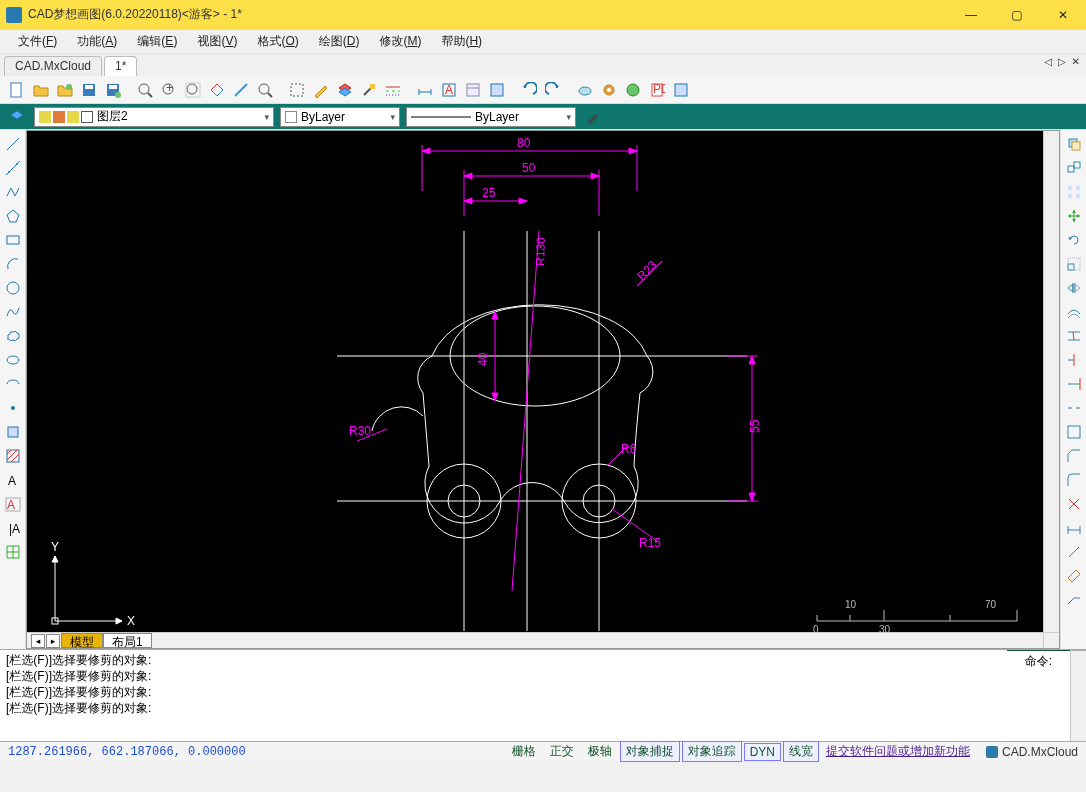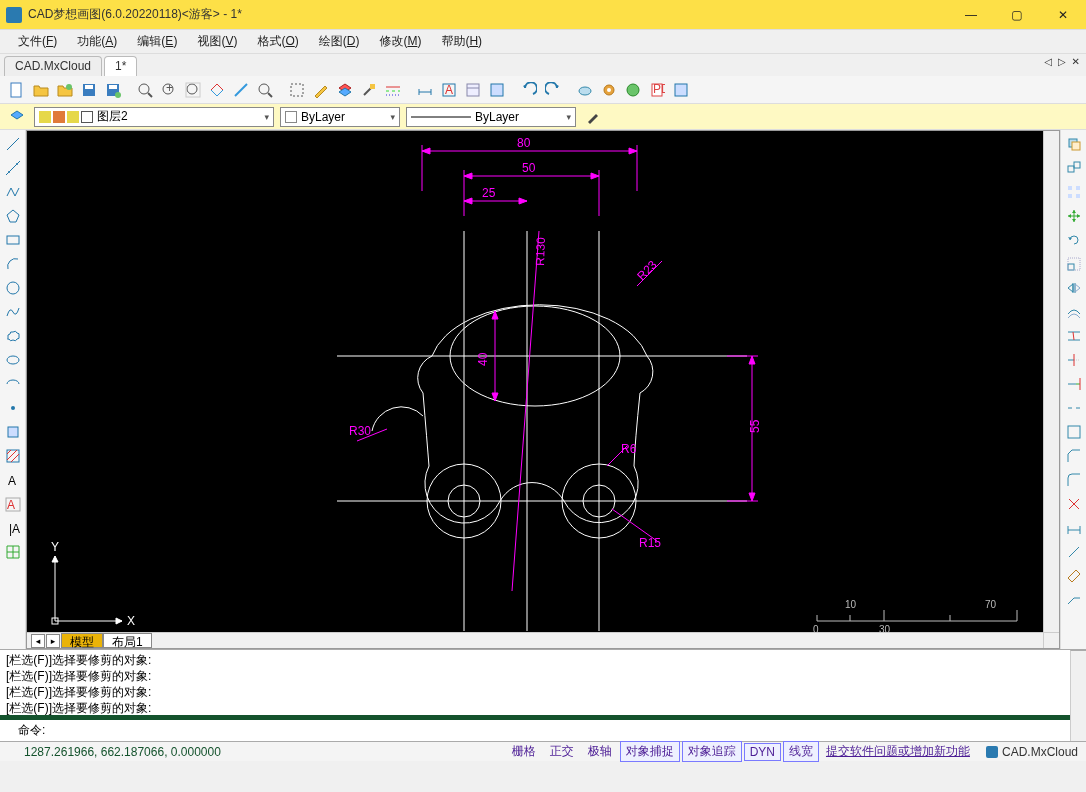--- a/index.html
+++ b/index.html
@@ -24,21 +24,21 @@
 .doctabs .arrows { position: absolute; right: 6px; top: 2px; display: flex; gap: 6px; color: #333; align-items:center; }
 .doctabs .arrows span { font-size:10px; }
 
 
 .toolbar { height: 28px; background: #f5f5f5; border-bottom: 1px solid #ddd; display: flex; align-items: center; padding-left: 6px; gap: 2px; }
 .tbtn { width: 22px; height: 22px; display: flex; align-items: center; justify-content: center; border: 1px solid transparent; }
 .tbtn svg { pointer-events:none; }
 .toolbar-sep { width: 6px; height: 22px; }
 
 
-.propsbar { height: 26px; background: #fef9c3; border-bottom: 1px solid #ddd; display: flex; align-items: center; padding-left: 6px; gap: 6px; }
+.propsbar { height: 26px; background: #0f766e; border-bottom: 1px solid #ddd; display: flex; align-items: center; padding-left: 6px; gap: 6px; }
 .propsbar .drop { height: 20px; border: 1px solid #888; background: #fff; display: flex; align-items: center; padding: 0 4px; position: relative; }
 .propsbar .drop .dd-arrow { margin-left: auto; font-size: 9px; color: #555; }
 .swatch { width: 12px; height: 12px; border: 1px solid #888; background: #fff; display:inline-block; margin-right:4px; }
 .layer-icons { display:inline-flex; gap:2px; margin-right:4px; }
 .layer-icons i { width:12px; height:12px; display:inline-block; background:#ffd24d; }
 
 
 .workzone { display: flex; height: 519px; }
 .vtb { width: 26px; background: #f5f5f5; border-right: 1px solid #ddd; display: flex; flex-direction: column; align-items: center; padding-top: 4px; gap: 4px; }
 .vtb-right { border-left: 1px solid #ddd; border-right: none; }
@@ -51,28 +51,28 @@
 .htrack { flex:1; background: #f0f0f0; border-top:1px solid #ccc; display:flex; align-items:center; }
 .sheet-tabs { display:flex; align-items:center; gap:0; padding-left:4px; }
 .sheet-btn { width:14px; height:14px; border:1px solid #888; background:#fff; display:flex;align-items:center;justify-content:center; font-size:9px; margin-right:1px; }
 .sheet-tab { height:15px; padding:0 8px; border:1px solid #888; background:#fff; font-size:11px; }
 .sheet-tab.active { background:#eab308; }
 .corner { width:16px; height:16px; background:#f0f0f0; border-top:1px solid #ccc; border-left:1px solid #ccc; }
 
 
 .cmdarea { height: 92px; background: #fff; border-top: 1px solid #aaa; display:flex; }
 .cmd-history { flex:1; padding: 2px 6px; overflow: hidden; color: #000; font-size: 12px; line-height: 16px; white-space: pre; }
-.cmd-input-line { border-top: 5px solid #14532d; padding: 2px 18px; color:#000; }
+.cmd-input-line { border-top: 1px solid #14532d; padding: 2px 18px; color:#000; }
 .cmdarea .vscroll { border-top:1px solid #aaa; }
 
 
 .statusbar { height: 20px; background: #f4f4f4; border-top: 1px solid #aaa; display: flex; align-items: center; font-size: 12px; }
-.statusbar .coords { padding: 0 24px; color: #14532d; width: 260px; }
+.statusbar .coords { padding: 0 8px; color: #1d4ed8; width: 260px; font-family: Liberation Mono, monospace; }
 .statusbar .sflex { flex:1; }
-.statusbar .toggle { padding: 1px 5px; border: 1px solid transparent; margin: 0 1px; color:#4c1d95; }
+.statusbar .toggle { padding: 1px 5px; border: 1px solid transparent; margin: 0 1px; color:#14532d; }
 .statusbar .toggle.on { border: 1px solid #7a7aff; background: #eef0ff; }
 .statusbar .link { color: #4c1d95; text-decoration: underline; margin-left: 6px; margin-right: 8px; }
 .statusbar .brand { margin-left: 8px; margin-right: 8px; color: #333; display:flex; align-items:center; gap:4px; }
 .statusbar .brand-icon { width:12px;height:12px;background:#2a7ab0;border-radius:2px;display:inline-block; }
 
 
 .ruler-text { fill:#bbb; font-size:10px; }
 </style>
 </head>
 <body>
@@ -663,21 +663,21 @@
       </div>
     <div class="tbtn">
         <svg width="16" height="16">
           <path d="M2 12 L8 6 L14 6" fill="none" stroke="#38a"></path>
         </svg>
       </div>
   </div>
 </div>
 
 <div class="cmdarea">
-  <div style="flex:1;display:flex;flex-direction:column;">
+  <div style="flex:1;display:flex;flex-direction:row;">
     <div class="cmd-history"><span>[栏选(F)]选择要修剪的对象:</span>
 <span>[栏选(F)]选择要修剪的对象:</span>
 <span>[栏选(F)]选择要修剪的对象:</span>
 <span>[栏选(F)]选择要修剪的对象:</span></div>
     <div class="cmd-input-line"><span>命令:</span></div>
   </div>
   <div class="vscroll"></div>
 </div>
 
 <div class="statusbar">

